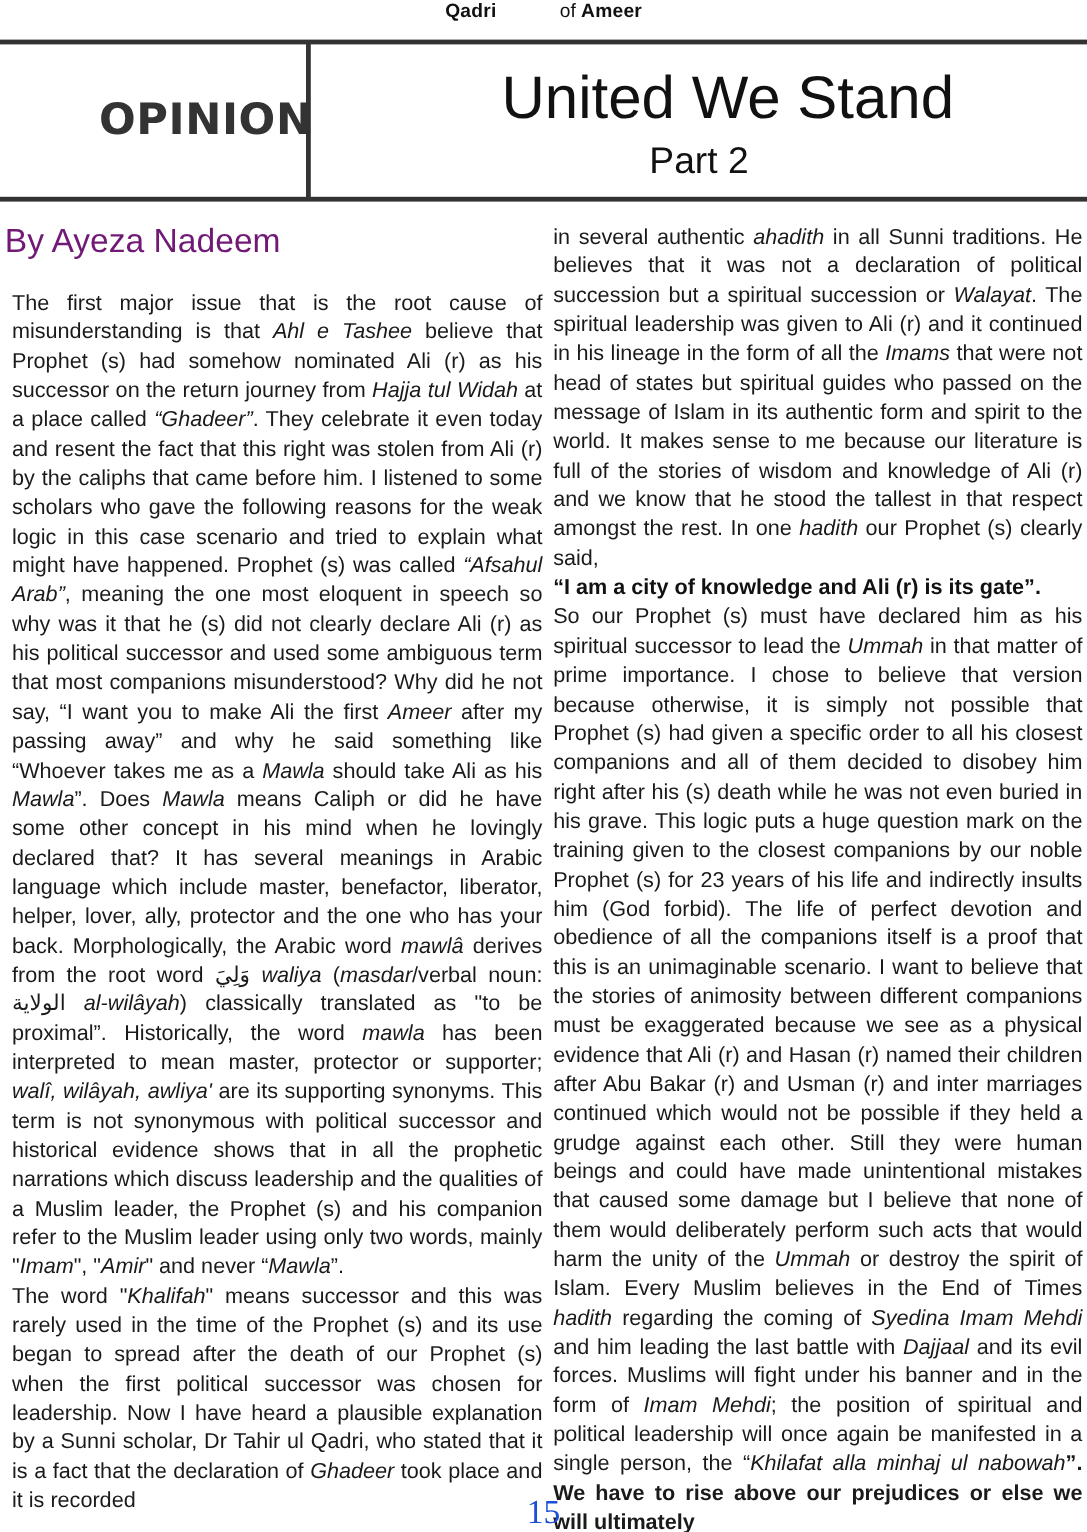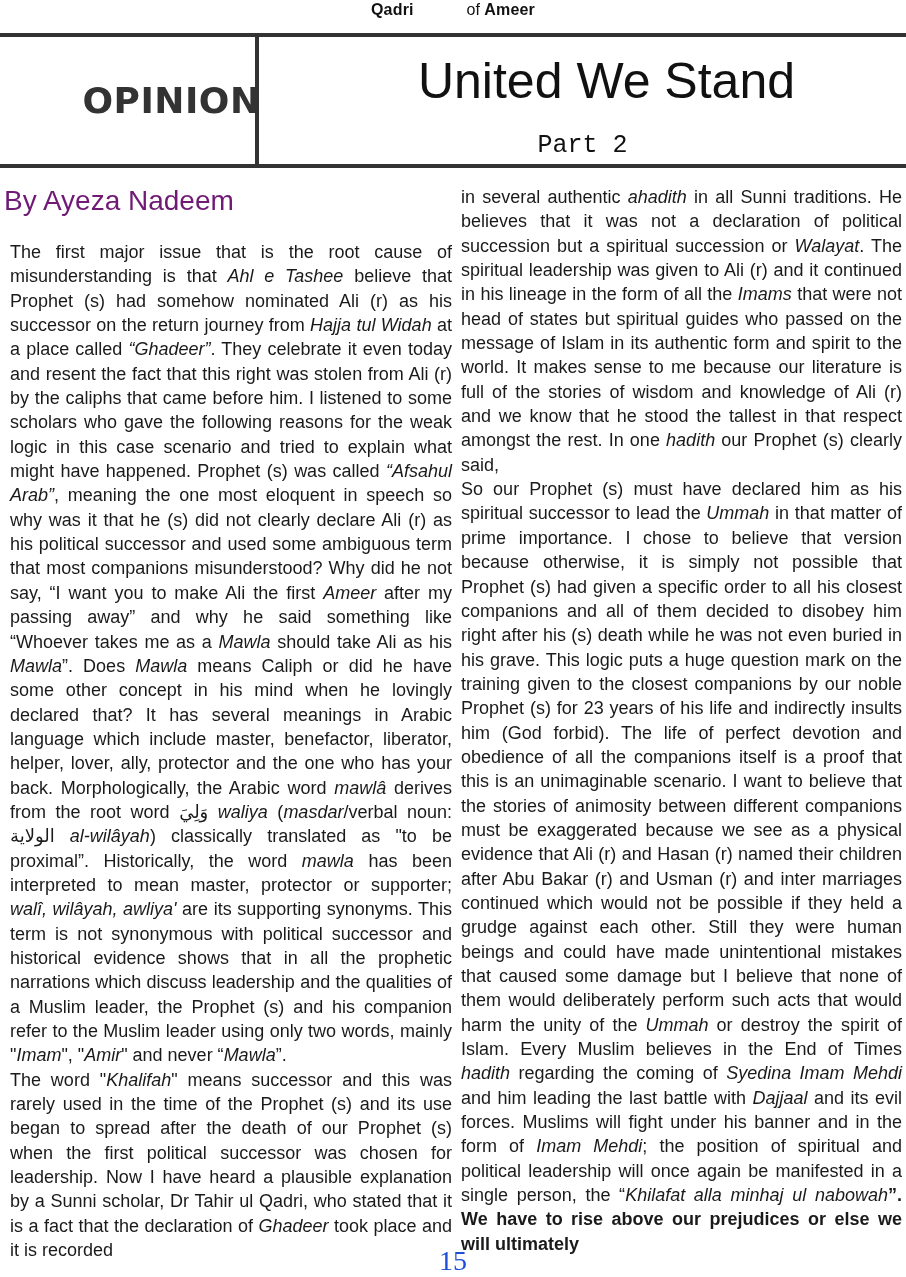--- a/index.html
+++ b/index.html
@@ -19,21 +19,21 @@
     .hdr-divider { position: absolute; left: 255px; top: 35px; width: 4px; height: 131px; background: #333; }
     .section-label {
       position: absolute; left: 0; top: 37px; width: 255px; height: 127px;
       display: flex; align-items: center; justify-content: center;
       font-size: 36px; font-weight: bold; color: #333; letter-spacing: 0.5px;
       font-family: "DejaVu Sans", sans-serif;
       margin-left: 44px;
     }
     .title-box { position: absolute; left: 259px; top: 37px; width: 647px; height: 127px; text-align: center; }
     .title { font-size: 50px; line-height: 60px; margin-top: 14px; color: #111; font-family: "Liberation Sans", sans-serif; padding-left: 48px; }
-    .subtitle { font-size: 25px; line-height: 30px; margin-top: 20px; color: #111; font-family: Liberation Mono, monospace; }
+    .subtitle { font-size: 31px; line-height: 30px; margin-top: 8px; color: #111; }
     .byline { position: absolute; left: 4px; top: 186px; font-size: 28px; line-height: 30px; color: #701a75; text-align: center; }
     .col {
       position: absolute; font-size: 18px; line-height: 24.35px; color: #1a1a1a;
       text-align: justify; text-align-last: left;
     }
     .col.left { left: 10px; top: 240px; width: 442px; }
     .col.right { left: 461px; top: 185px; width: 441px; }
     .col p { margin: 0; }
     .quote { font-weight: bold; color: #111; }
     .page-number {
@@ -65,16 +65,17 @@
 
 <div class="byline">By Ayeza Nadeem</div>
 
 <div class="col left">
   <p><span>The first major issue that is the root cause of misunderstanding is that </span><em>Ahl e Tashee</em><span> believe that Prophet (s) had somehow nominated Ali (r) as his successor on the return journey from </span><em>Hajja tul Widah</em><span> at a place called </span><em>“Ghadeer”</em><span>. They celebrate it even today and resent the fact that this right was stolen from Ali (r) by the caliphs that came before him. I listened to some scholars who gave the following reasons for the weak logic in this case scenario and tried to explain what might have happened. Prophet (s) was called </span><em>“Afsahul Arab”</em><span>, meaning the one most eloquent in speech so why was it that he (s) did not clearly declare Ali (r) as his political successor and used some ambiguous term that most companions misunderstood? Why did he not say, “I want you to make Ali the first </span><em>Ameer</em><span> after my passing away” and why he said something like “Whoever takes me as a </span><em>Mawla</em><span> should take Ali as his </span><em>Mawla</em><span>”. Does </span><em>Mawla</em><span> means Caliph or did he have some other concept in his mind when he lovingly declared that? It has several meanings in Arabic language which include master, benefactor, liberator, helper, lover, ally, protector and the one who has your back. Morphologically, the Arabic word </span><em>mawlâ</em><span> derives from the root word وَلِيَ </span><em>waliya</em><span> (</span><em>masdar</em><span>/verbal noun: الولاية </span><em>al-wilâyah</em><span>) classically translated as "to be proximal”. Historically, the word </span><em>mawla</em><span> has been interpreted to mean master, protector or supporter; </span><em>walî, wilâyah, awliya'</em><span> are its supporting synonyms. This term is not synonymous with political successor and historical evidence shows that in all the prophetic narrations which discuss leadership and the qualities of a Muslim leader, the Prophet (s) and his companion refer to the Muslim leader using only two words, mainly "</span><em>Imam</em><span>", "</span><em>Amir</em><span>" and never “</span><em>Mawla</em><span>”.</span></p>
   <p><span>The word "</span><em>Khalifah</em><span>" means successor and this was rarely used in the time of the Prophet (s) and its use began to spread after the death of our Prophet (s) when the first political successor was chosen for leadership. Now I have heard a plausible explanation by a Sunni scholar, Dr Tahir ul Qadri, who stated that it is a fact that the declaration of </span><em>Ghadeer</em><span> took place and it is recorded</span></p>
 </div>
 
 <div class="col right">
   <p><span>in several authentic </span><em>ahadith</em><span> in all Sunni traditions. He believes that it was not a declaration of political succession but a spiritual succession or </span><em>Walayat</em><span>. The spiritual leadership was given to Ali (r) and it continued in his lineage in the form of all the </span><em>Imams</em><span> that were not head of states but spiritual guides who passed on the message of Islam in its authentic form and spirit to the world. It makes sense to me because our literature is full of the stories of wisdom and knowledge of Ali (r) and we know that he stood the tallest in that respect amongst the rest. In one </span><em>hadith</em><span> our Prophet (s) clearly said,</span></p>
+  <p class="quote">“I am a city of knowledge and Ali (r) is its gate”.</p>
   <p><span>So our Prophet (s) must have declared him as his spiritual successor to lead the </span><em>Ummah</em><span> in that matter of prime importance. I chose to believe that version because otherwise, it is simply not possible that Prophet (s) had given a specific order to all his closest companions and all of them decided to disobey him right after his (s) death while he was not even buried in his grave. This logic puts a huge question mark on the training given to the closest companions by our noble Prophet (s) for 23 years of his life and indirectly insults him (God forbid). The life of perfect devotion and obedience of all the companions itself is a proof that this is an unimaginable scenario. I want to believe that the stories of animosity between different companions must be exaggerated because we see as a physical evidence that Ali (r) and Hasan (r) named their children after Abu Bakar (r) and Usman (r) and  inter marriages continued which would not be possible if they held a grudge against each other. Still they were human beings and could have made unintentional mistakes that caused some damage but I believe that none of them would deliberately perform such acts that would harm the unity of the </span><em>Ummah</em><span> or destroy the spirit of Islam. Every Muslim believes in the End of Times </span><em>hadith</em><span> regarding the coming of </span><em>Syedina Imam Mehdi</em><span> and him leading the last battle with </span><em>Dajjaal</em><span> and its evil forces. Muslims will fight under his banner and in the form of </span><em>Imam Mehdi</em><span>; the position of spiritual and political leadership will once again be manifested in a single person, the “</span><em>Khilafat alla minhaj ul nabowah</em><b>”. We have to rise above our prejudices or else we will ultimately</b></p>
 </div>
 
 <div class="page-number">15</div>
 
 </body></html>

